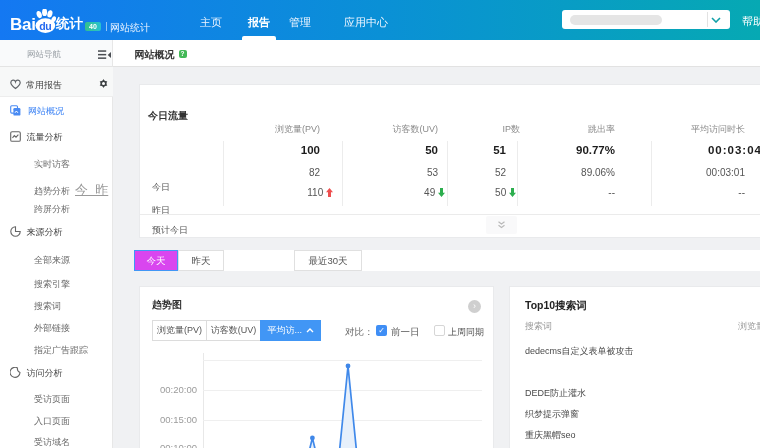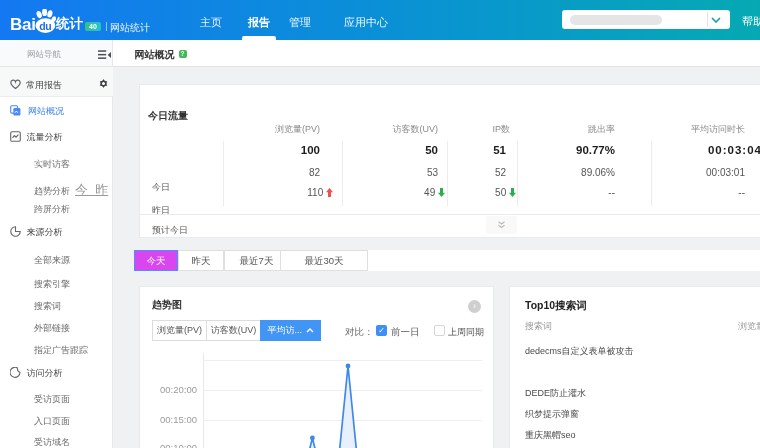--- a/index.html
+++ b/index.html
@@ -170,21 +170,21 @@
   <div class="sitem" style="left:26.5px;top:300px">访问分析</div>
   <div class="sitem sub" style="left:34px;top:326px">受访页面</div>
   <div class="sitem sub" style="left:34px;top:347.5px">入口页面</div>
   <div class="sitem sub" style="left:34px;top:369px">受访域名</div>
 </div>
 
 <div class="card" id="card1">
   <div class="title">今日流量</div>
   <div class="th" style="right:540px">浏览量(PV)</div>
   <div class="th" style="right:422px">访客数(UV)</div>
-  <div class="th" style="right:350px">IP数</div>
+  <div class="th" style="right:340px">IP数</div>
   <div class="th" style="right:245px">跳出率</div>
   <div class="th" style="right:115px">平均访问时长</div>
 
   <div class="rowlab" style="top:60px">今日</div>
   <div class="rowlab" style="top:83px">昨日</div>
   <div class="rowlab" style="top:102.5px">预计今日</div>
 
   <div class="cb" style="left:83px"></div>
   <div class="cb" style="left:202px"></div>
   <div class="cb" style="left:307px"></div>
@@ -220,22 +220,21 @@
     <svg class="abs" style="left:11px;top:5px" width="9" height="8" viewBox="0 0 9 8">
       <polyline points="1.5,0.8 4.5,3 7.5,0.8" fill="none" stroke="#b9b9b9" stroke-width="1.2"></polyline>
       <polyline points="1.5,4.3 4.5,6.5 7.5,4.3" fill="none" stroke="#b9b9b9" stroke-width="1.2"></polyline>
     </svg>
   </div>
 </div>
 
 <div id="tabs">
   <div class="tab on" style="left:0;width:44px">今天</div>
   <div class="tab" style="left:44px;width:46px">昨天</div>
-  <div class="tab" style="left:90px;width:65px">最近7天</div>
-  <div class="tab" style="left:146px;width:88px">最近30天</div>
+  <div class="tab" style="left:160px;width:68px">最近30天</div>
 </div>
 
 <div class="card" id="card2">
   <div class="title">趋势图</div>
   <div id="circ">›</div>
   <div class="seg" style="left:12px;width:55px">浏览量(PV)</div>
   <div class="seg" style="left:66px;width:55px">访客数(UV)</div>
   <div class="seg on" style="left:120px;width:61px">平均访... <svg width="8" height="5" viewBox="0 0 8 5" style="margin-left:1px">
         <polyline points="1,4 4,1 7,4" fill="none" stroke="#fff" stroke-width="1.4"></polyline>
       </svg></div>

